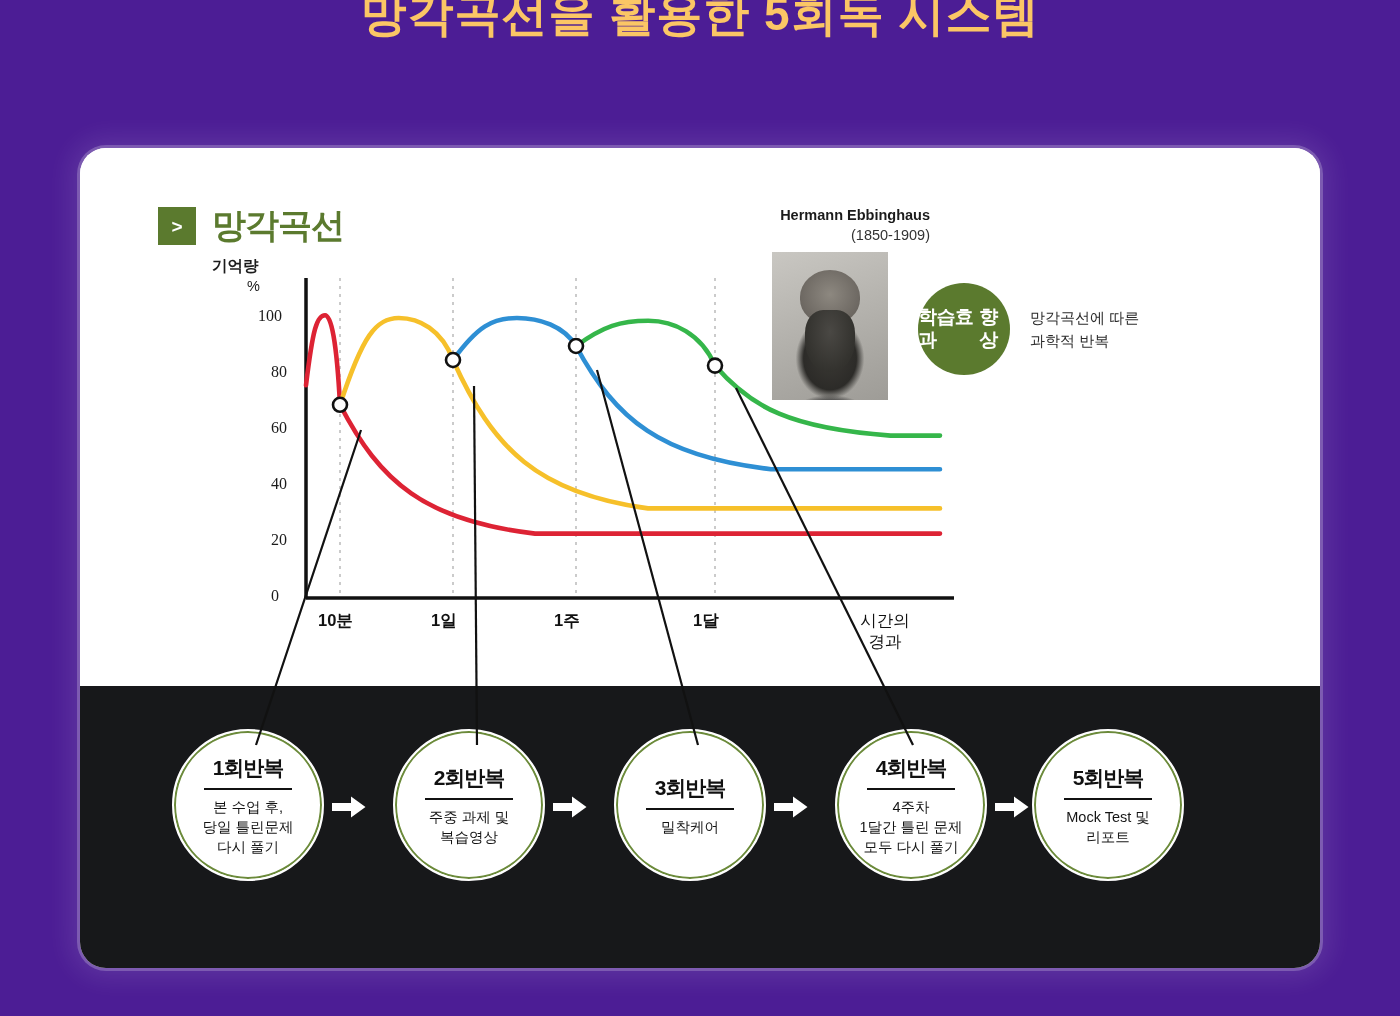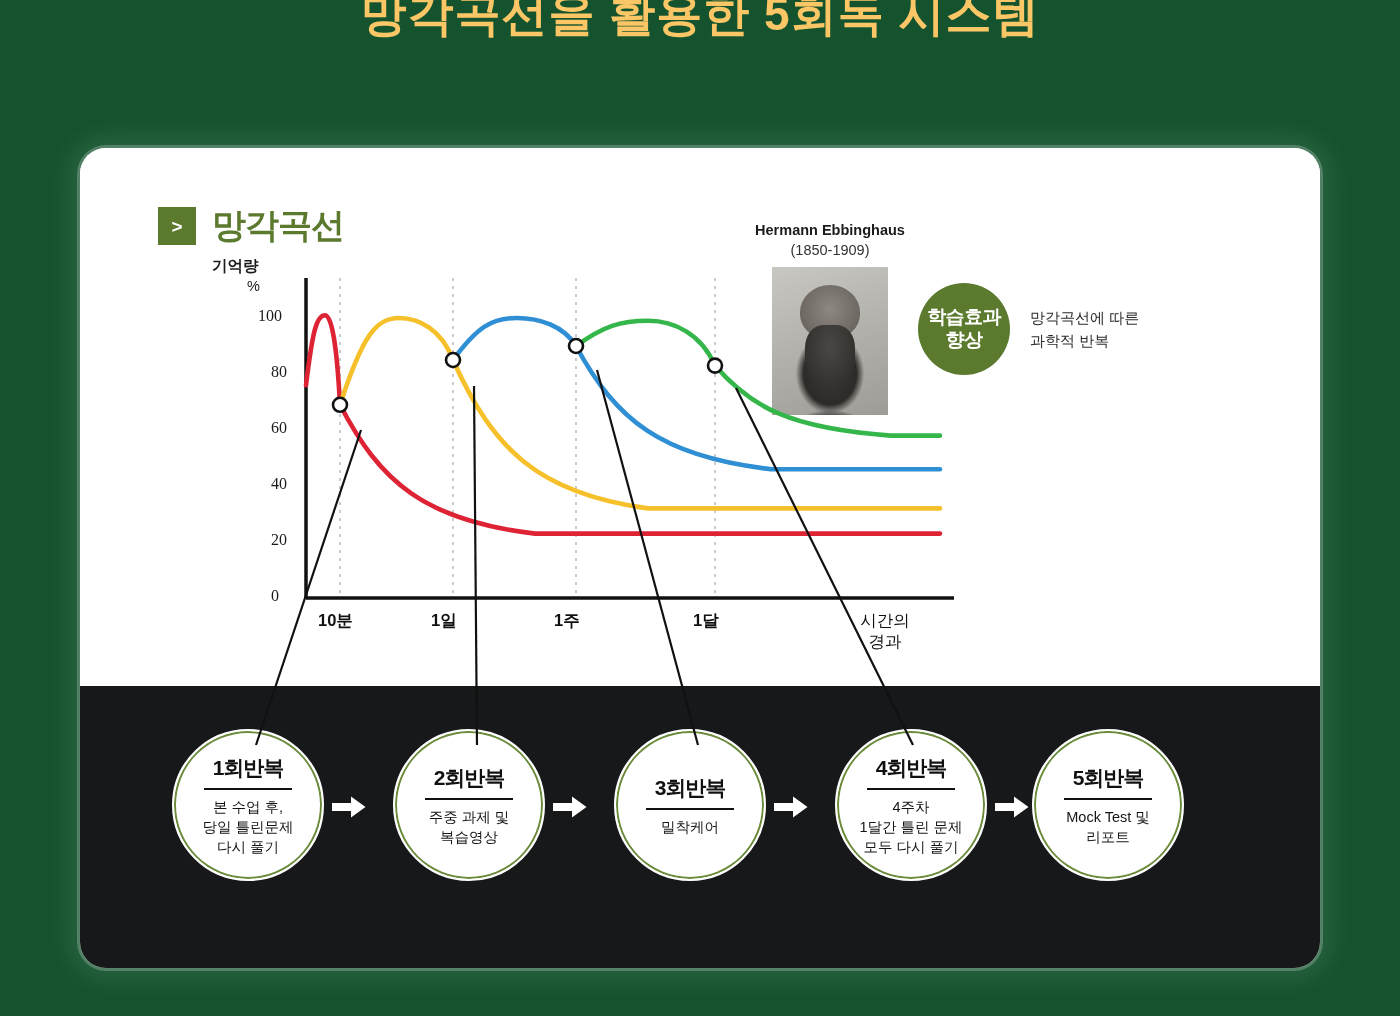--- a/index.html
+++ b/index.html
@@ -2,21 +2,21 @@
 <html><head>
 <meta charset="utf-8">
 <style>
   * { box-sizing: border-box; margin: 0; padding: 0; }
   html, body {
     width: 1400px; height: 1016px;
     background: #000000;
     font-family: "Liberation Sans", "DejaVu Sans", sans-serif;
     overflow: hidden;
   }
-  #root { position: relative; width: 1400px; height: 1016px; background: #14532d; }
+  #root { position: relative; width: 1400px; height: 1016px; background: #4c1d95; }
 
   
   .title-clip {
     position: absolute; left: 0; top: 0; width: 1400px; height: 82px;
     overflow: hidden;
   }
   .title-text {
     position: absolute; left: 0; top: -16px; width: 1400px;
     text-align: center;
     color: #FBC665;
@@ -39,21 +39,21 @@
   
   .heading { position: absolute; left: 78px; top: 55px; display: flex; align-items: center; gap: 16px; }
   .heading-badge {
     width: 38px; height: 38px; background: #5B7A2E;
     display: flex; align-items: center; justify-content: center;
     color: #fff; font-size: 19px; font-weight: 700; line-height: 1;
   }
   .heading-title { font-size: 34px; font-weight: 700; color: #5B7A2E; letter-spacing: -1px; }
 
   
-  .portrait-wrap { position: absolute; left: 650px; top: 58px; width: 200px; text-align: center; margin-top: 15px; }
+  .portrait-wrap { position: absolute; left: 650px; top: 58px; width: 200px; text-align: right; }
   .portrait-name { font-size: 14.5px; font-weight: 700; color: #1b1b1b; line-height: 1.35; }
   .portrait-years { font-size: 14.5px; font-weight: 400; color: #333; line-height: 1.35; }
   .portrait-img {
     width: 116px; height: 148px; margin: 7px auto 0;
     background:
       radial-gradient(ellipse 30px 38px at 50% 40%, #6e6a63 0%, #55524c 55%, rgba(80,78,72,0) 72%),
       radial-gradient(ellipse 44px 52px at 50% 72%, #3a3834 0%, #2c2b28 60%, rgba(44,43,40,0) 78%),
       radial-gradient(ellipse 58px 40px at 50% 118%, #202020 0%, #2a2a2a 60%, rgba(40,40,40,0) 80%),
       linear-gradient(160deg, #c9c7c2 0%, #b5b3ae 45%, #9e9c97 100%);
     position: relative;
@@ -79,21 +79,21 @@
   }
   .x-label { position: absolute; font-size: 16.5px; color: #111; font-family: "Liberation Sans", sans-serif; font-weight: bold; }
   .x-tail { position:absolute; font-size: 16.5px; color:#111; text-align:center; line-height:1.25; }
 
   
   .features { position: absolute; left: 838px; top: 135px; width: 380px; }
   .feature { display: flex; align-items: center; margin-bottom: 42px; }
   .feature-circle {
     flex: 0 0 auto; width: 92px; height: 92px; border-radius: 50%;
     background: #5B7A2E; color: #fff;
-    display: flex; flex-direction: column; align-items: center; justify-content: center;
+    display: flex; flex-direction: row; align-items: center; justify-content: center;
     font-size: 19px; font-weight: 800; line-height: 1.2; letter-spacing: -0.6px;
   }
   .feature-text { margin-left: 20px; font-size: 15px; color: #2a2a2a; line-height: 1.55; }
   .feature-text div { white-space: nowrap; }
   .feature.indent .feature-text { margin-left: 14px; }
 
   
   .steps { position: absolute; left: 0; top: 538px; width: 1240px; height: 282px; padding-left: 36px; }
   .step {
     position: absolute; top: 43px; width: 152px; height: 152px; border-radius: 50%;

